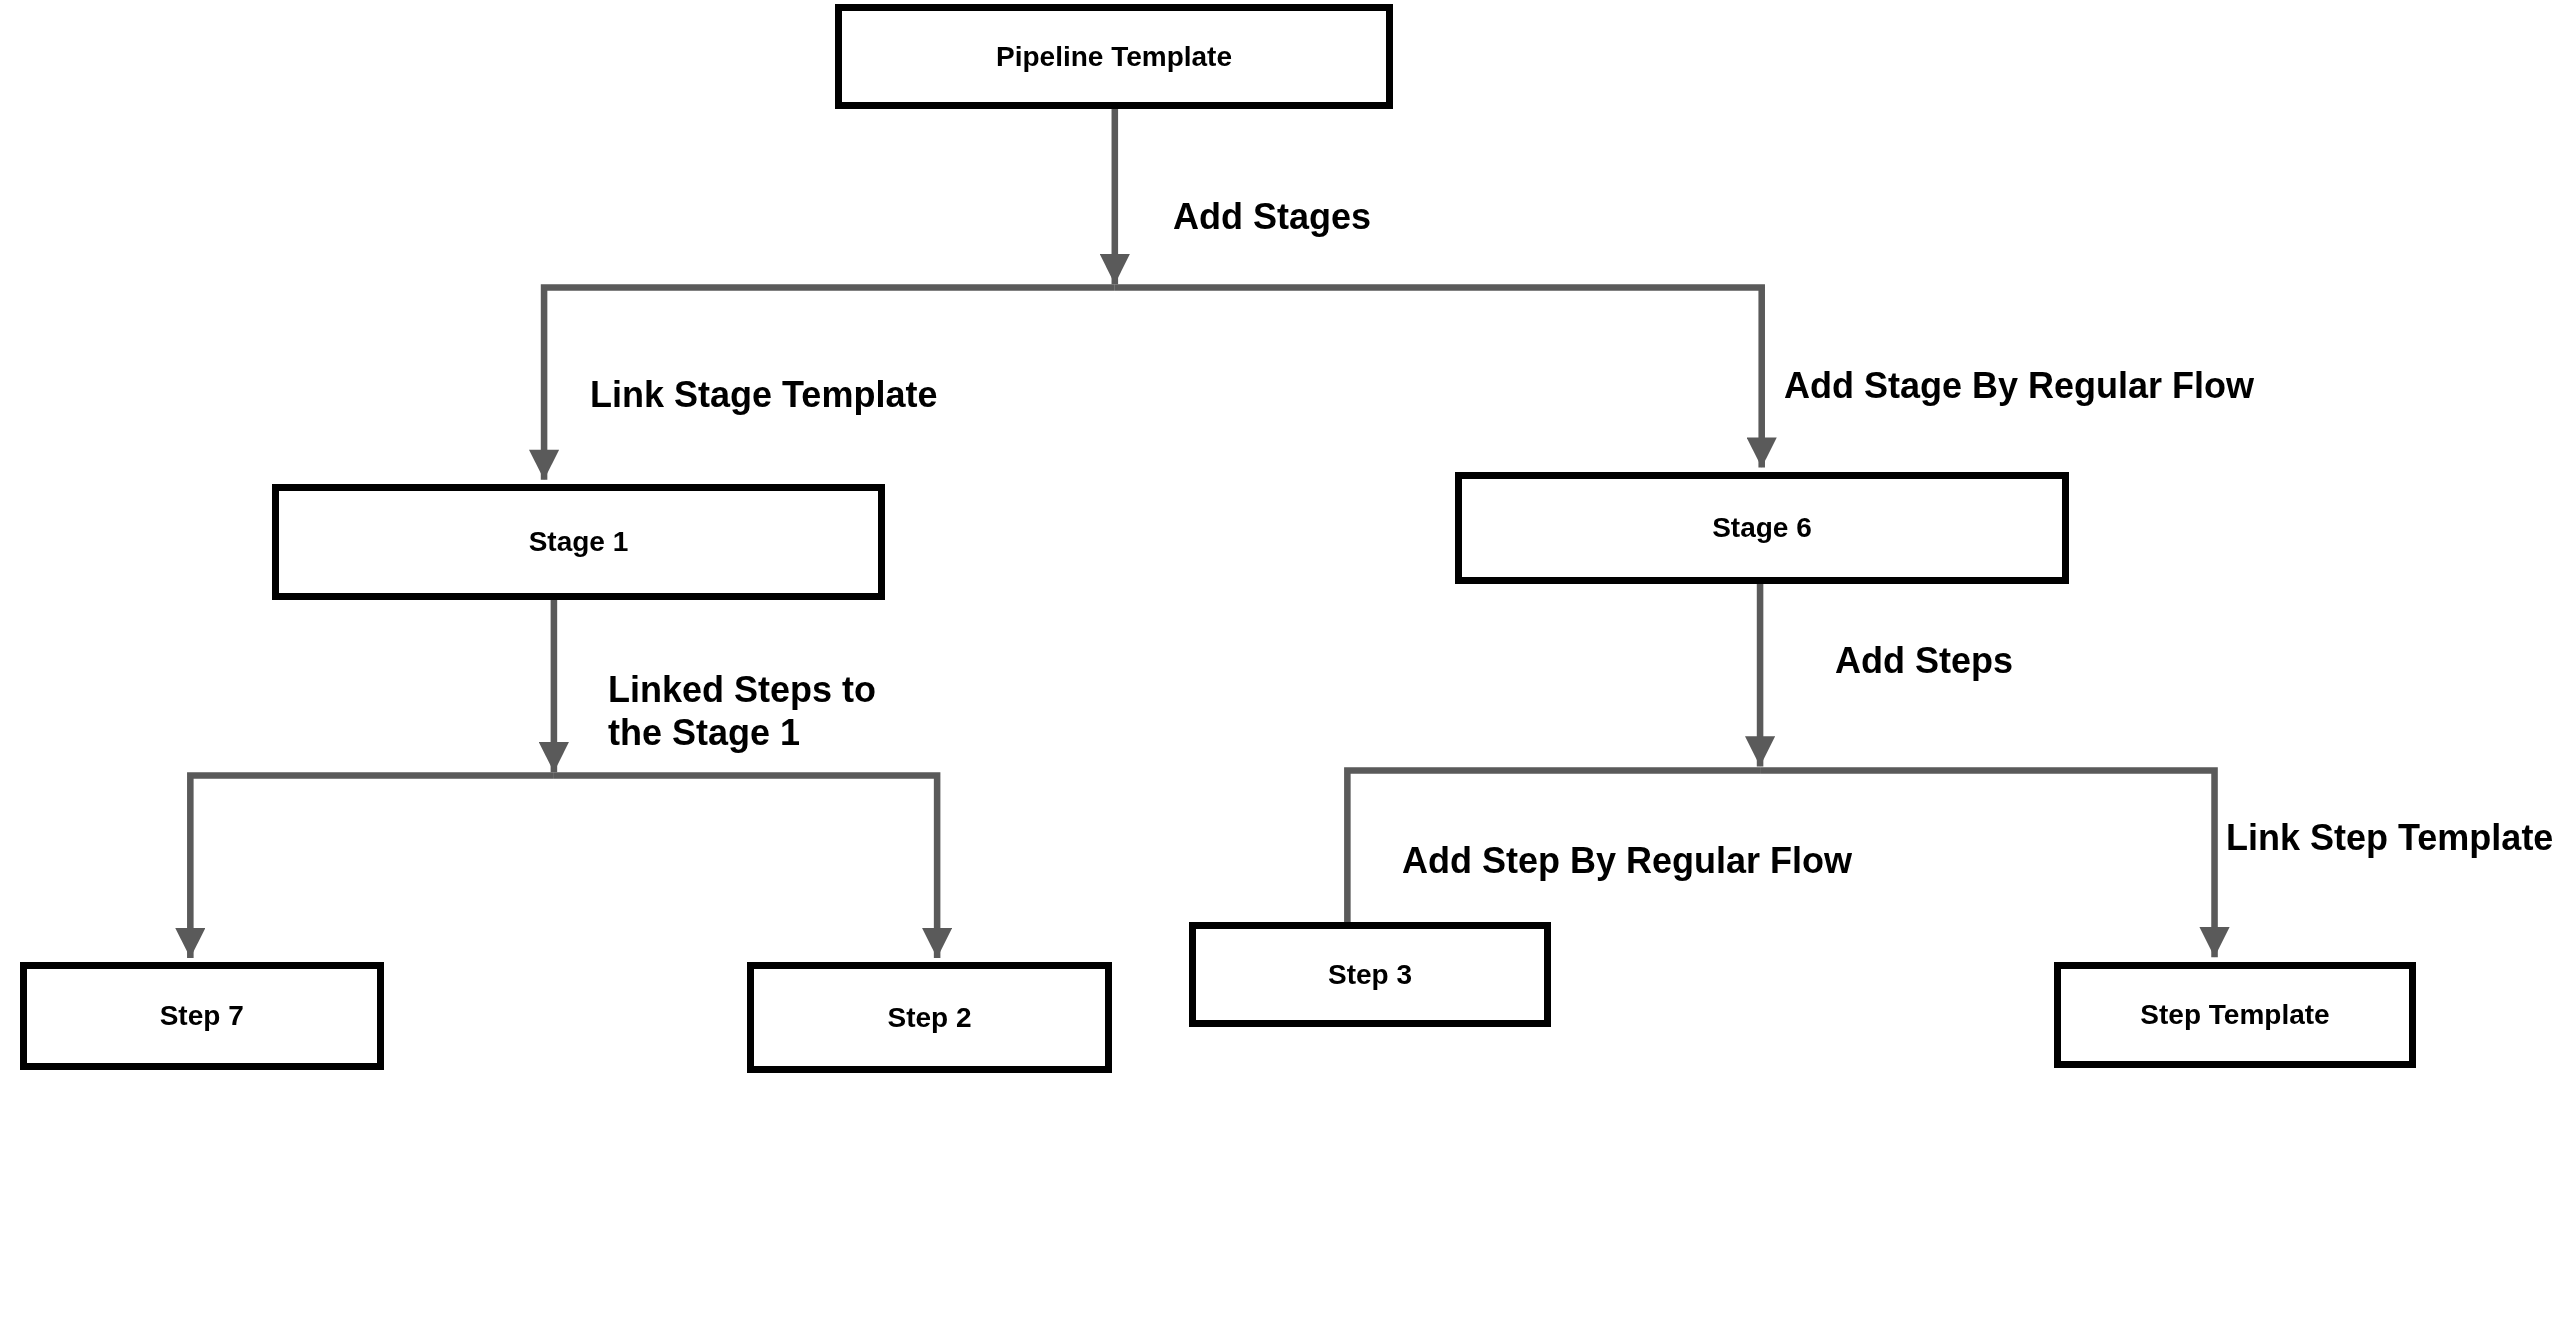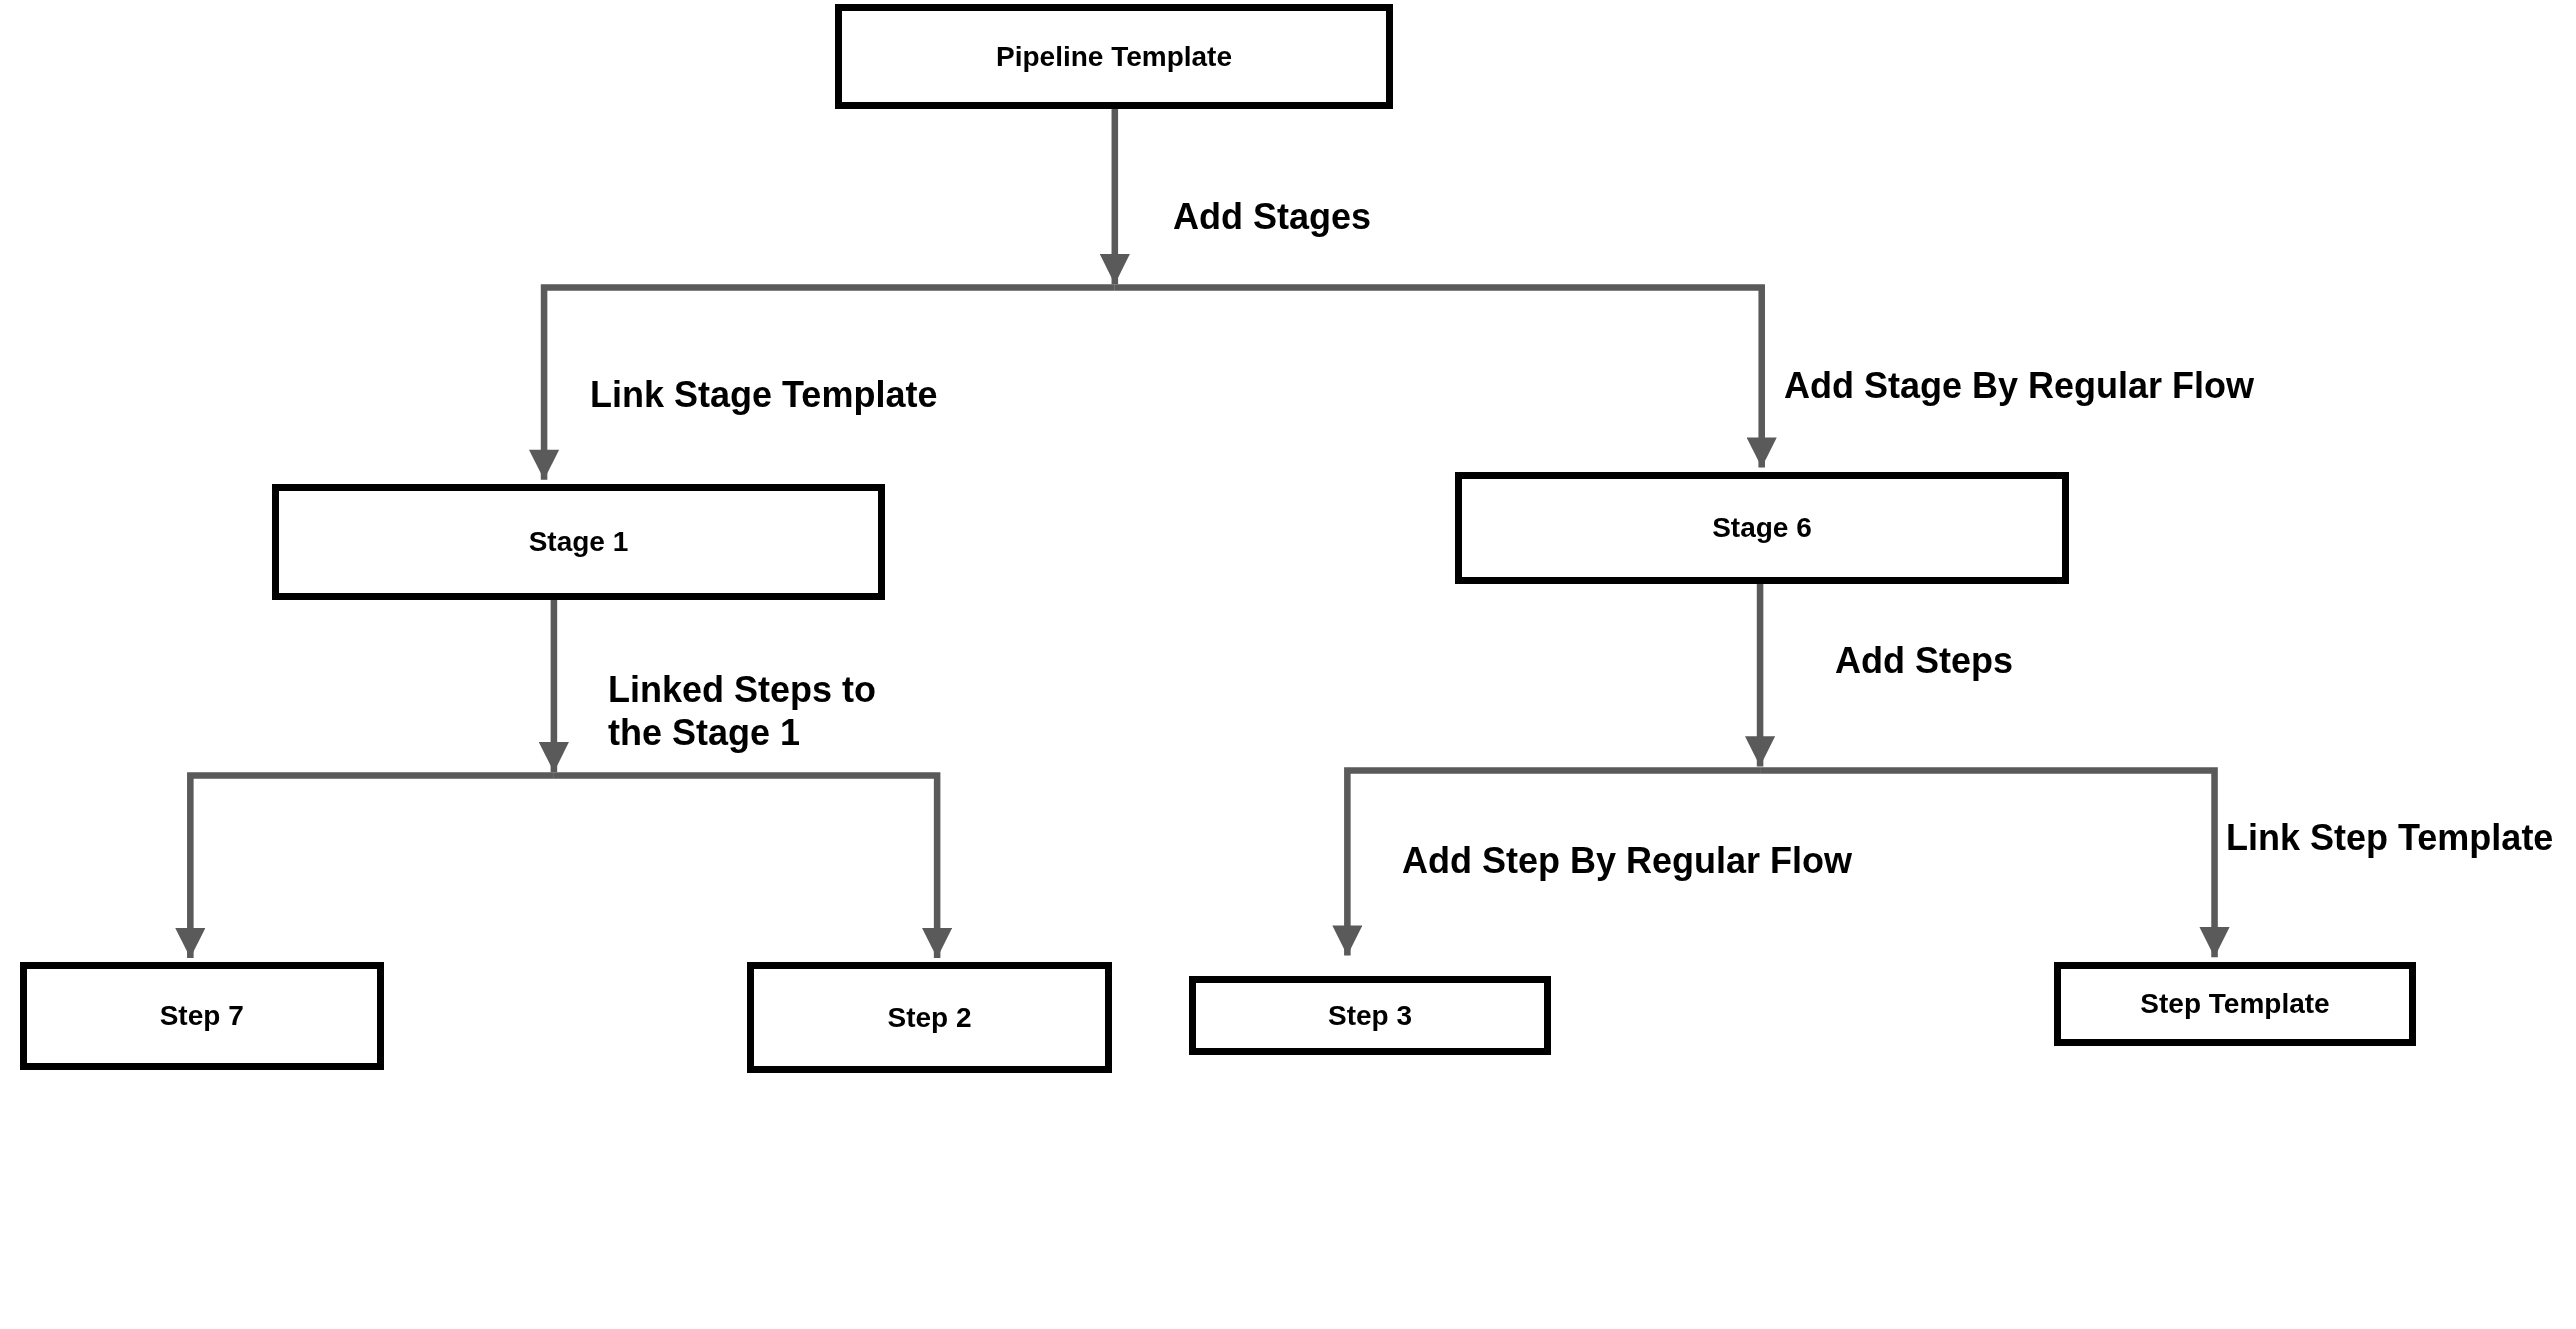--- a/index.html
+++ b/index.html
@@ -84,25 +84,25 @@
   </div>
 
   <div class="node" style="left:19.7px;top:962px;width:364px;height:108px;">
     <span>Step 7</span>
   </div>
 
   <div class="node" style="left:747px;top:962px;width:365px;height:111px;">
     <span>Step 2</span>
   </div>
 
-  <div class="node" style="left:1189px;top:976px;width:362px;height:79px;">
+  <div class="node" style="left:1189px;top:922px;width:362px;height:105px;">
     <span>Step 3</span>
   </div>
 
-  <div class="node" style="left:2054px;top:962px;width:362px;height:84px;">
+  <div class="node" style="left:2054px;top:962px;width:362px;height:106px;">
     <span>Step Template</span>
   </div>
 
   <div class="edge-label" style="left:1173px;top:195px;">Add Stages</div>
 
   <div class="edge-label" style="left:1784px;top:364px;">Add Stage By Regular Flow</div>
 
   <div class="edge-label" style="left:590px;top:373px;">Link Stage Template</div>
 
   <div class="edge-label" style="left:608px;top:668px;">Linked Steps to

